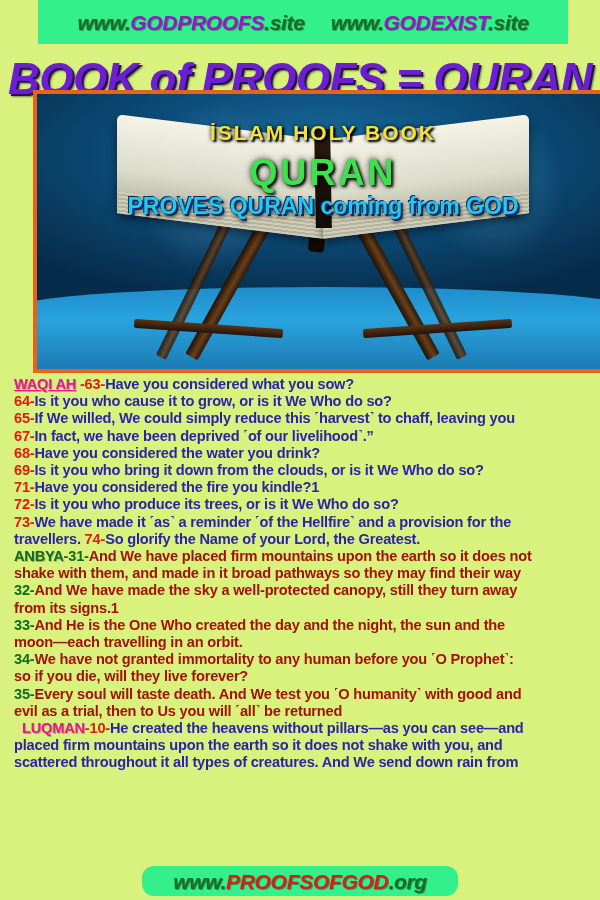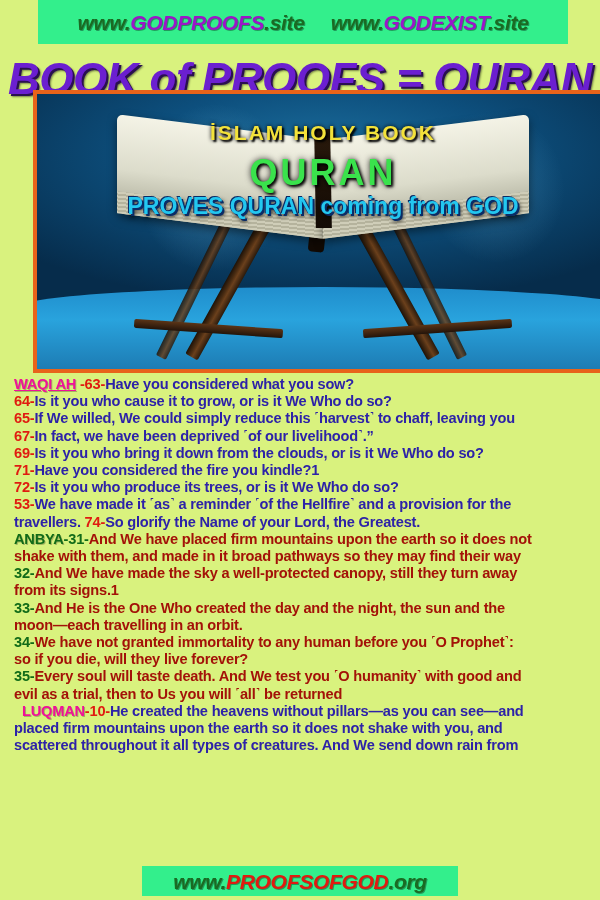--- a/index.html
+++ b/index.html
@@ -234,20 +234,21 @@
   .footer-band {
     position: absolute;
     left: 142px;
     top: 866px;
     width: 316px;
     height: 30px;
     background: #33ef8c;
     display: flex;
     align-items: center;
     justify-content: center;
+    border-radius: 12px;
   }
   .footer-url {
     font-size: 21px;
     font-weight: bold;
     font-style: italic;
     letter-spacing: -0.3px;
     white-space: nowrap;
     line-height: 1;
     text-shadow: 1px 1px 0 rgba(0,0,0,0.35);
   }
@@ -299,24 +300,25 @@
     <div class="banner-l2">QURAN</div>
     <div class="banner-l3">PROVES  QURAN  coming  from   GOD</div>
   </div>
 </div>
 
 <div class="verses" id="verses">
     <div class="vline"><span class="surah-waqiah">WAQI AH</span><span class="num-red"> -63-</span><span class="txt-blue">Have you considered what you sow?</span></div>
     <div class="vline"><span class="num-red">64-</span><span class="txt-blue">Is it you who cause it to grow, or is it We Who do so?</span></div>
     <div class="vline"><span class="num-red">65-</span><span class="txt-blue">If We willed, We could simply reduce this ˹harvest˺ to  chaff, leaving you</span></div>
     <div class="vline"><span class="num-red">67-</span><span class="txt-blue">In fact, we have been deprived ˹of our livelihood˺.”</span></div>
+    <div class="vline"><span class="num-red">68-</span><span class="txt-blue">Have you considered the water you drink?</span></div>
     <div class="vline"><span class="num-red">69-</span><span class="txt-blue">Is it you who bring it down from the clouds, or is it We Who do so?</span></div>
     <div class="vline"><span class="num-red">71-</span><span class="txt-blue">Have you considered the fire you kindle?1</span></div>
     <div class="vline"><span class="num-red">72-</span><span class="txt-blue">Is it you who produce its trees, or is it We Who do so?</span></div>
-    <div class="vline"><span class="num-red">53-</span><span class="txt-blue">We have made it ˹as˺ a reminder ˹of the Hellfire˺ and a provision for the</span></div>
+    <div class="vline"><span class="num-red">73-</span><span class="txt-blue">We have made it ˹as˺ a reminder ˹of the Hellfire˺ and a provision for the</span></div>
     <div class="vline"><span class="txt-blue">travellers.</span><span class="num-red">  74-</span><span class="txt-blue">So glorify the Name of your Lord, the Greatest.</span></div>
     <div class="vline"><span class="surah-anbya">ANBYA</span><span class="num-green">-31-</span><span class="txt-maroon">And We have placed firm mountains upon the earth so it does not</span></div>
     <div class="vline"><span class="txt-maroon">shake with them, and made in it broad pathways so they may find their way</span></div>
     <div class="vline"><span class="num-green">32-</span><span class="txt-maroon">And We have made the sky a well-protected canopy, still they turn away</span></div>
     <div class="vline"><span class="txt-maroon">from its signs.1</span></div>
     <div class="vline"><span class="num-green">33-</span><span class="txt-maroon">And He is the One Who created the day and the night, the sun and the</span></div>
     <div class="vline"><span class="txt-maroon">moon—each travelling in an orbit.</span></div>
     <div class="vline"><span class="num-green">34-</span><span class="txt-maroon">We have not granted immortality to any human before you ˹O Prophet˺:</span></div>
     <div class="vline"><span class="txt-maroon">so if you die, will they live forever?</span></div>
     <div class="vline"><span class="num-green">35-</span><span class="txt-maroon">Every soul will taste death. And We test you ˹O humanity˺ with good and</span></div>

